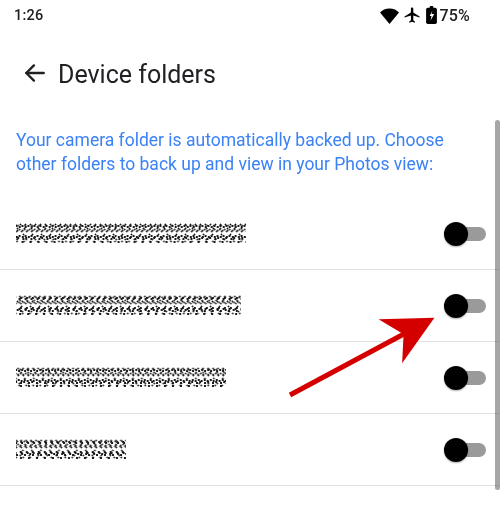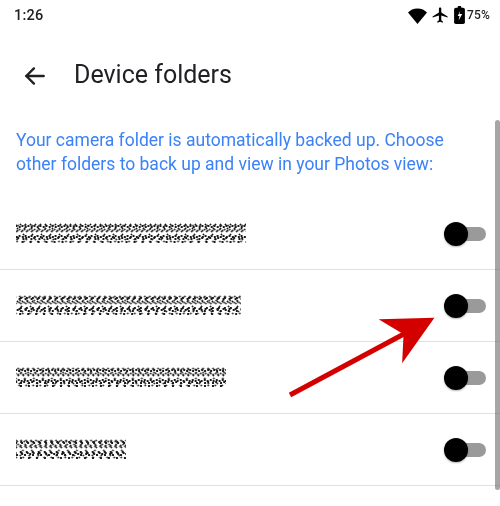--- a/index.html
+++ b/index.html
@@ -11,42 +11,42 @@
       color: #202124;
       position: relative;
       overflow: hidden;
     }
     
     .status-bar {
       height: 28px;
       display: flex;
       align-items: center;
       justify-content: space-between;
-      padding: 2px 10px 0 14px;
+      padding: 2px 30px 0 14px;
       font-size: 14.5px;
       font-weight: 500;
       letter-spacing: 0.2px;
     }
     .status-bar .right {
       display: flex;
       align-items: center;
       gap: 4px;
     }
     .status-bar svg { display: block; }
     .batt-wrap {
       display: flex;
       align-items: center;
       gap: 2px;
     }
-    .batt-wrap span { font-size: 12px; }
+    .batt-wrap span { font-size: 16px; }
     
     .header {
       display: flex;
-      align-items: flex-end;
-      gap: 26px;
+      align-items: flex-start;
+      gap: 10px;
       padding: 32px 22px 12px 22px;
     }
     .header .title {
       font-size: 25px;
       font-weight: 400;
       color: #202124;
     }
     .back {
       display: inline-flex;
       align-items: center;

